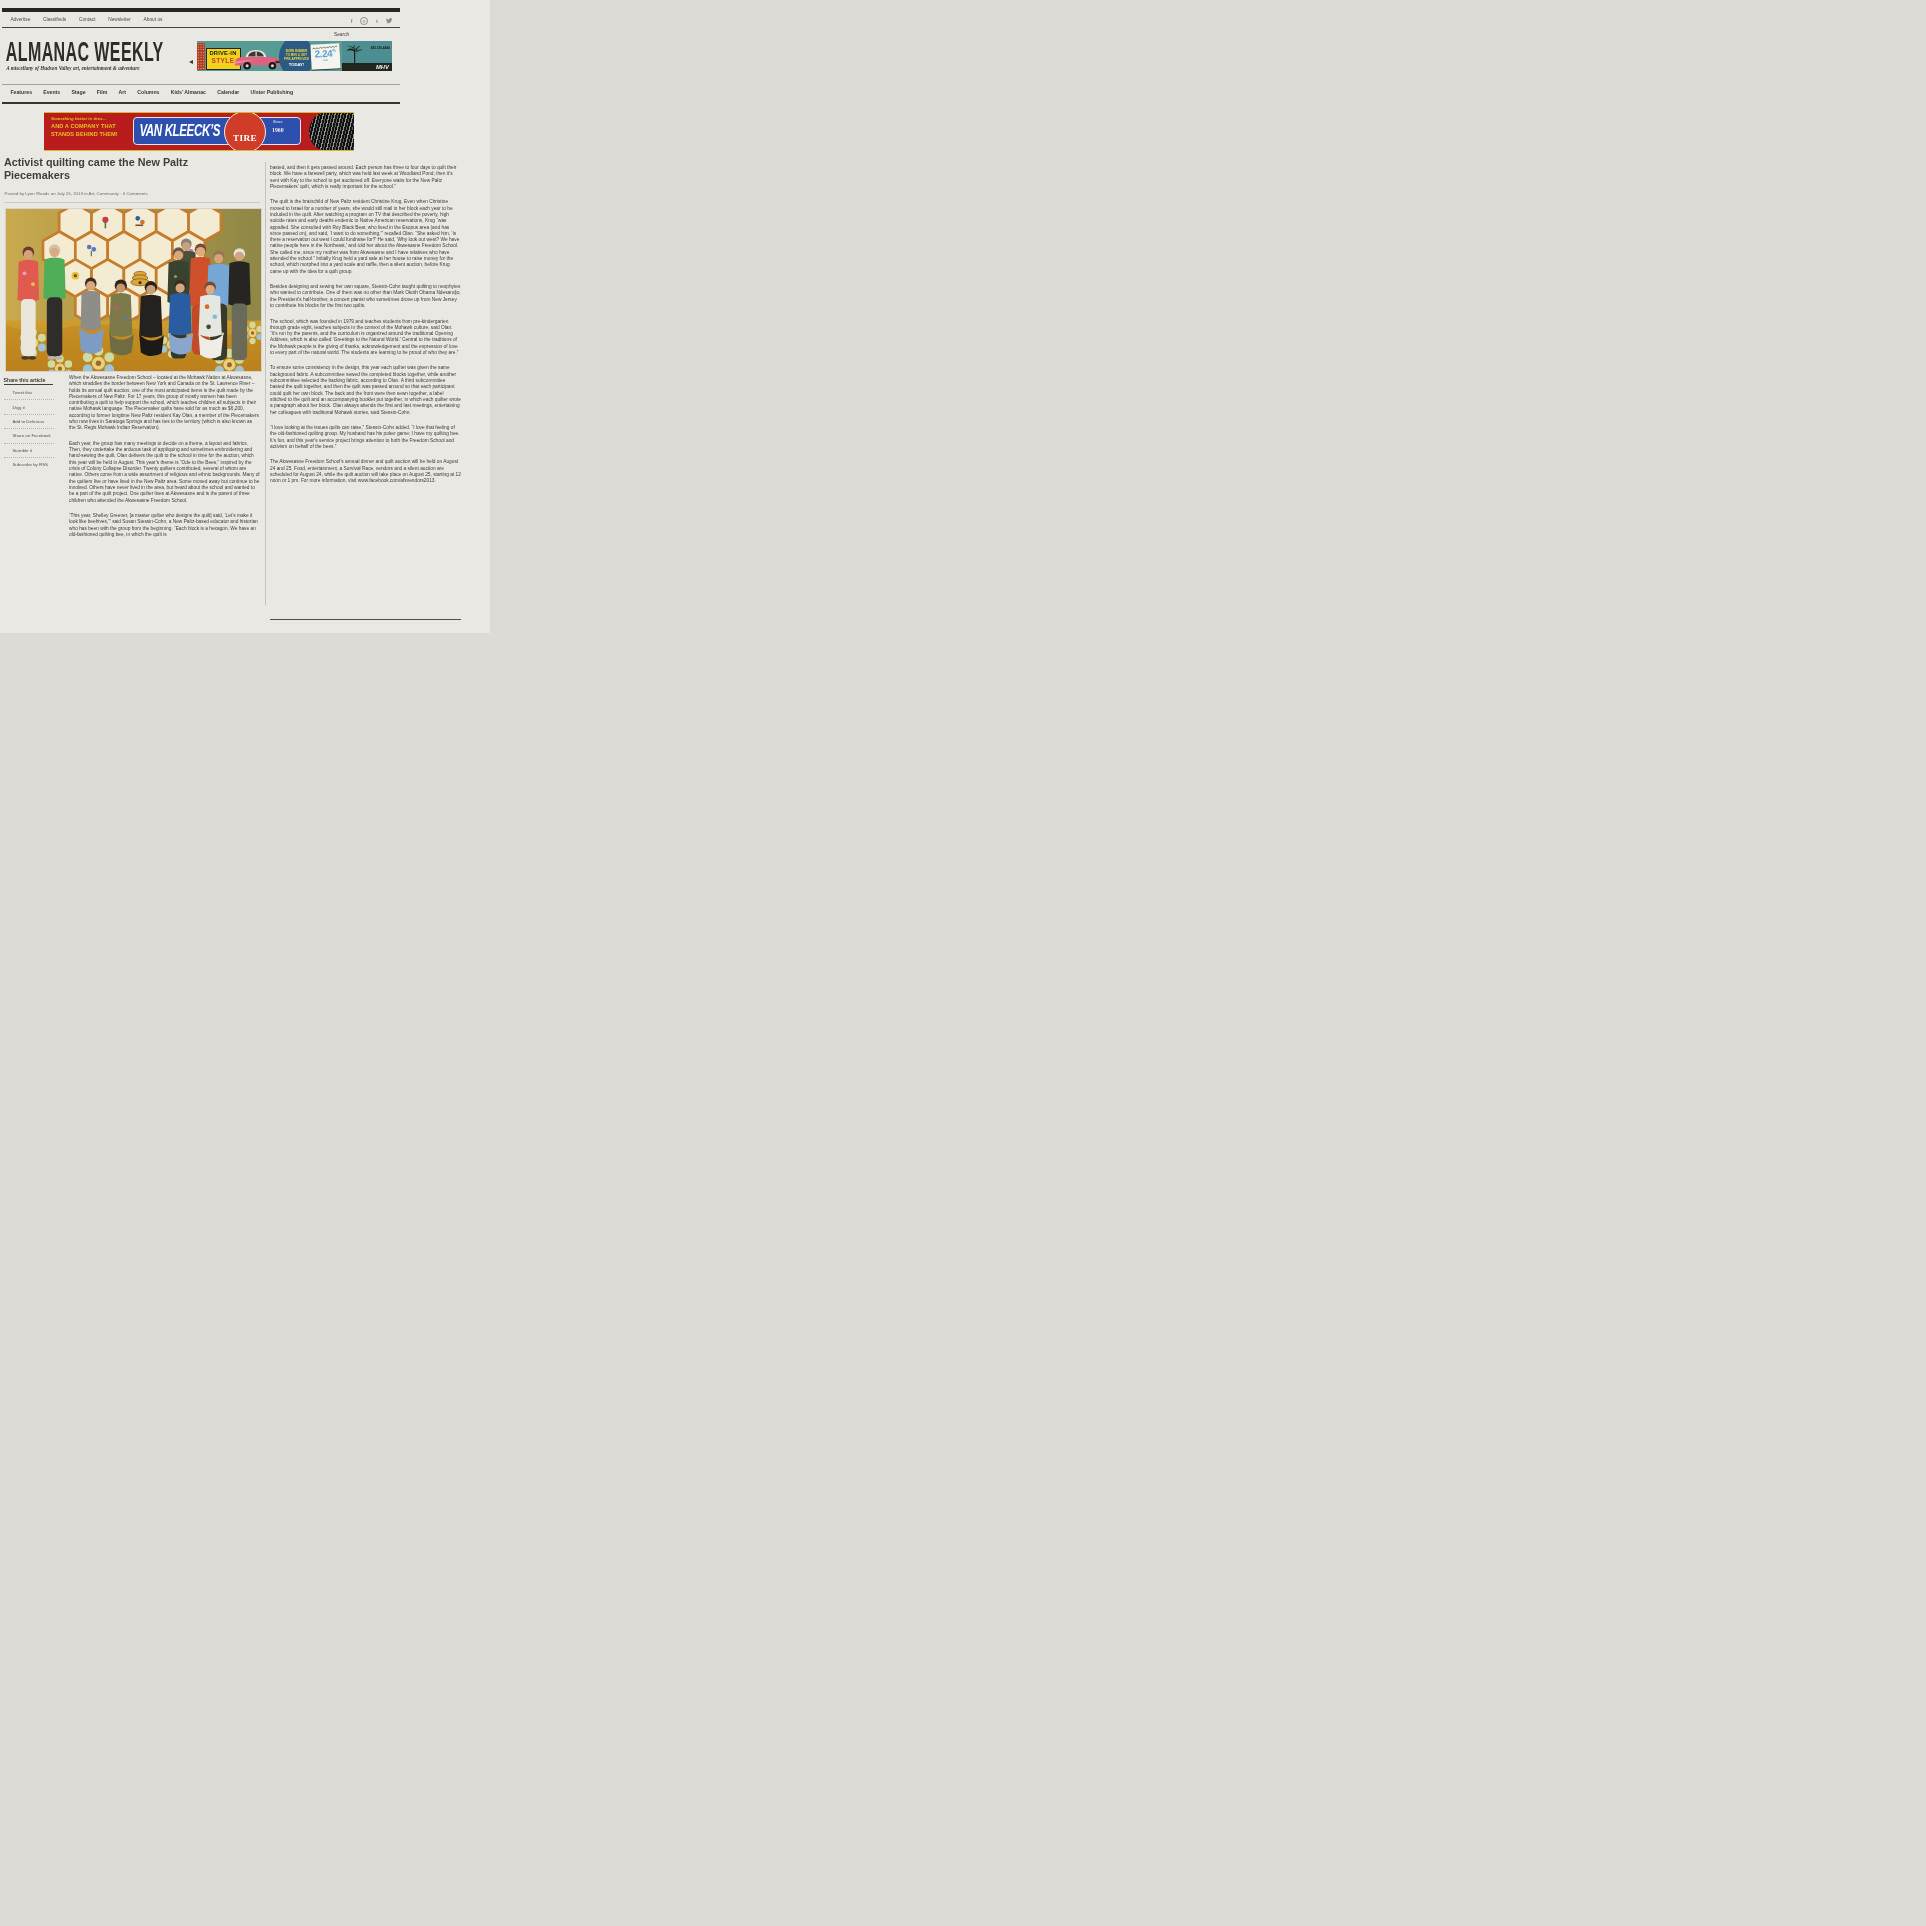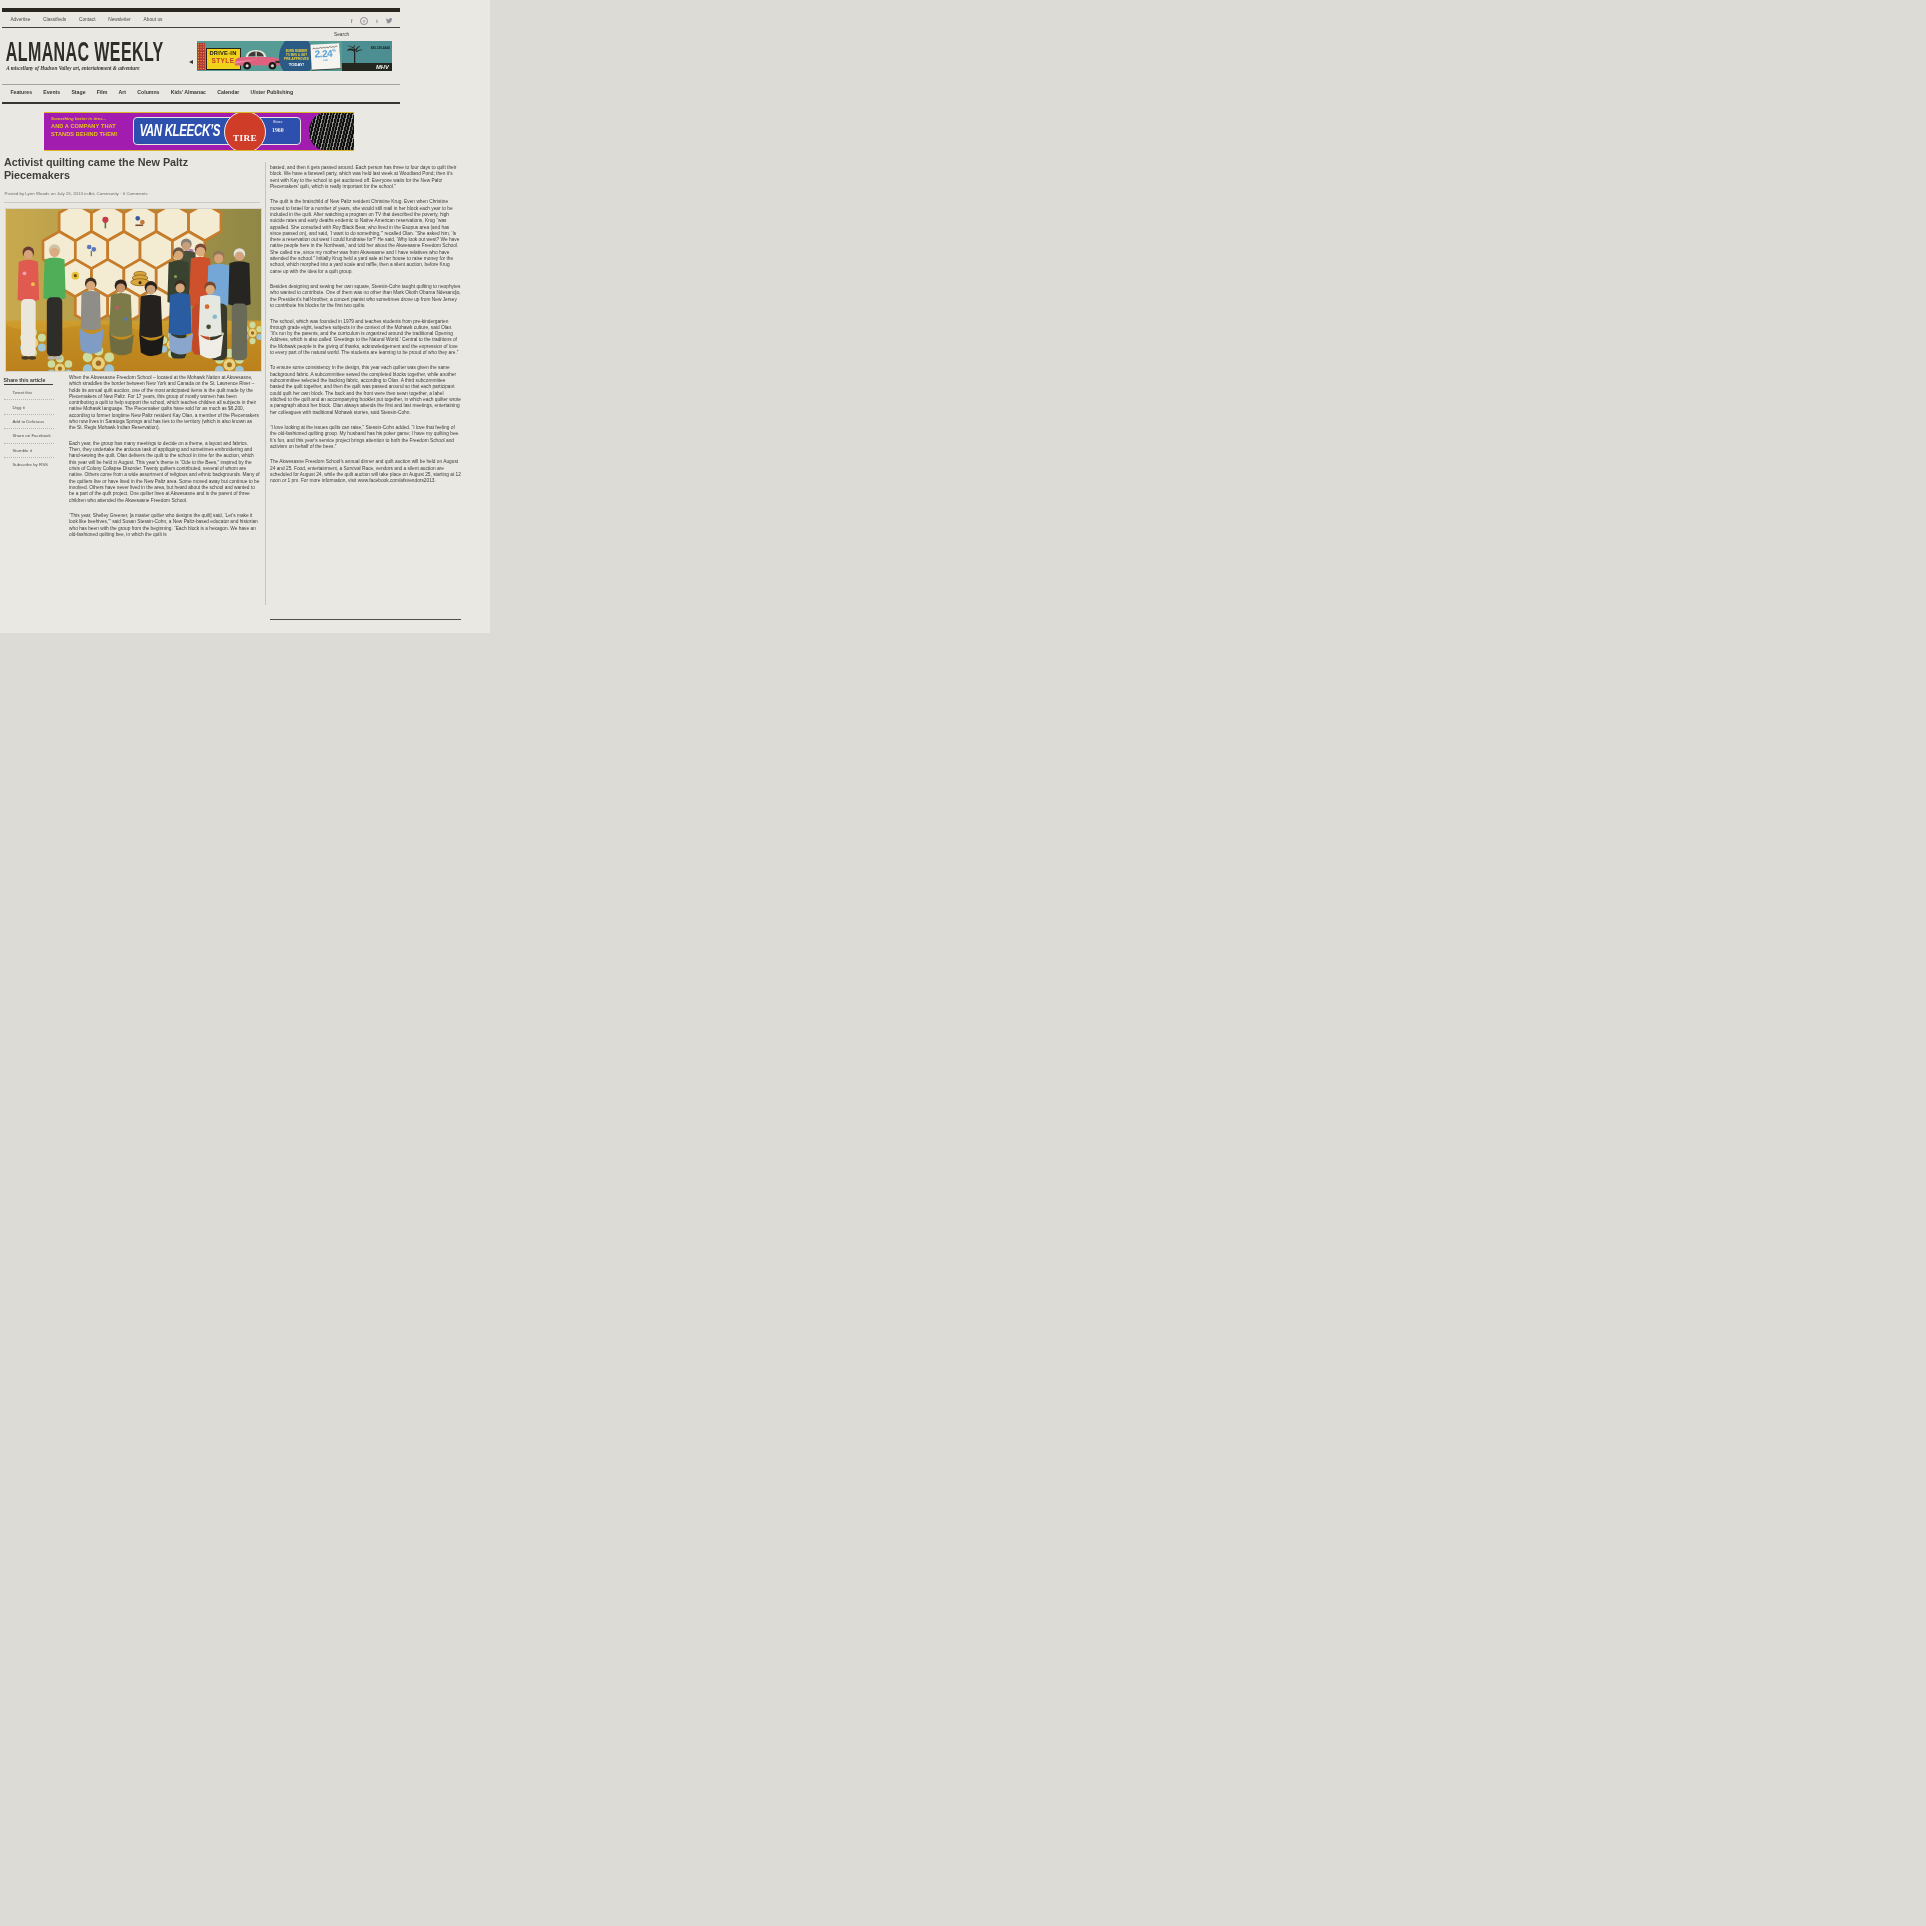--- a/index.html
+++ b/index.html
@@ -53,21 +53,21 @@
   .adright .ph{position:absolute;right:2.3px;top:5.4px;font-size:3.1px;color:#20201c;font-weight:bold;}
   .adright .mhv{position:absolute;right:3.1px;bottom:1.5px;font-size:5.8px;color:#eef0ea;
                 font-weight:bold;font-style:italic;}
   .adright .ground{position:absolute;bottom:0;width:100%;height:8.5px;background:#23251f;}
 
   
   .mainnav{left:10.4px;top:89px;display:flex;gap:11.2px;font-size:5.2px;font-weight:bold;color:#3b3933;}
   .mainnav span{cursor:pointer;}
 
   
-  .tiread{left:44px;top:112px;width:310px;height:37px;background:#a21caf;
+  .tiread{left:44px;top:112px;width:310px;height:37px;background:#b91c1c;
           border-top:1.5px solid #d8b92c;border-bottom:1.5px solid #d8b92c;overflow:hidden;cursor:pointer;}
   .vk-left{position:absolute;left:7px;top:3.1px;color:#e7c21e;}
   .vk-left .t1{font-style:italic;font-weight:bold;font-size:4.4px;margin-bottom:1.2px;}
   .vk-left .t2,.vk-left .t3{font-size:5.6px;font-weight:bold;line-height:1.45;letter-spacing:0.1px;}
   .vk-blue{position:absolute;left:89px;top:3.9px;width:166px;height:26px;background:#2d50ae;
            border:1.2px solid #e8e6e0;border-radius:3.9px;}
   .vk-name{position:absolute;left:5.4px;top:3.5px;font-size:11.6px;font-weight:bold;font-style:italic;
            color:#fff;letter-spacing:-0.4px;transform:scaleY(1.35);transform-origin:left top;white-space:nowrap;}
   .vk-oval{position:absolute;left:180px;top:-2.3px;width:40px;height:40px;background:#cf3c28;
            border:1.2px solid #f0ede6;border-radius:50%;display:flex;align-items:center;justify-content:center;}

